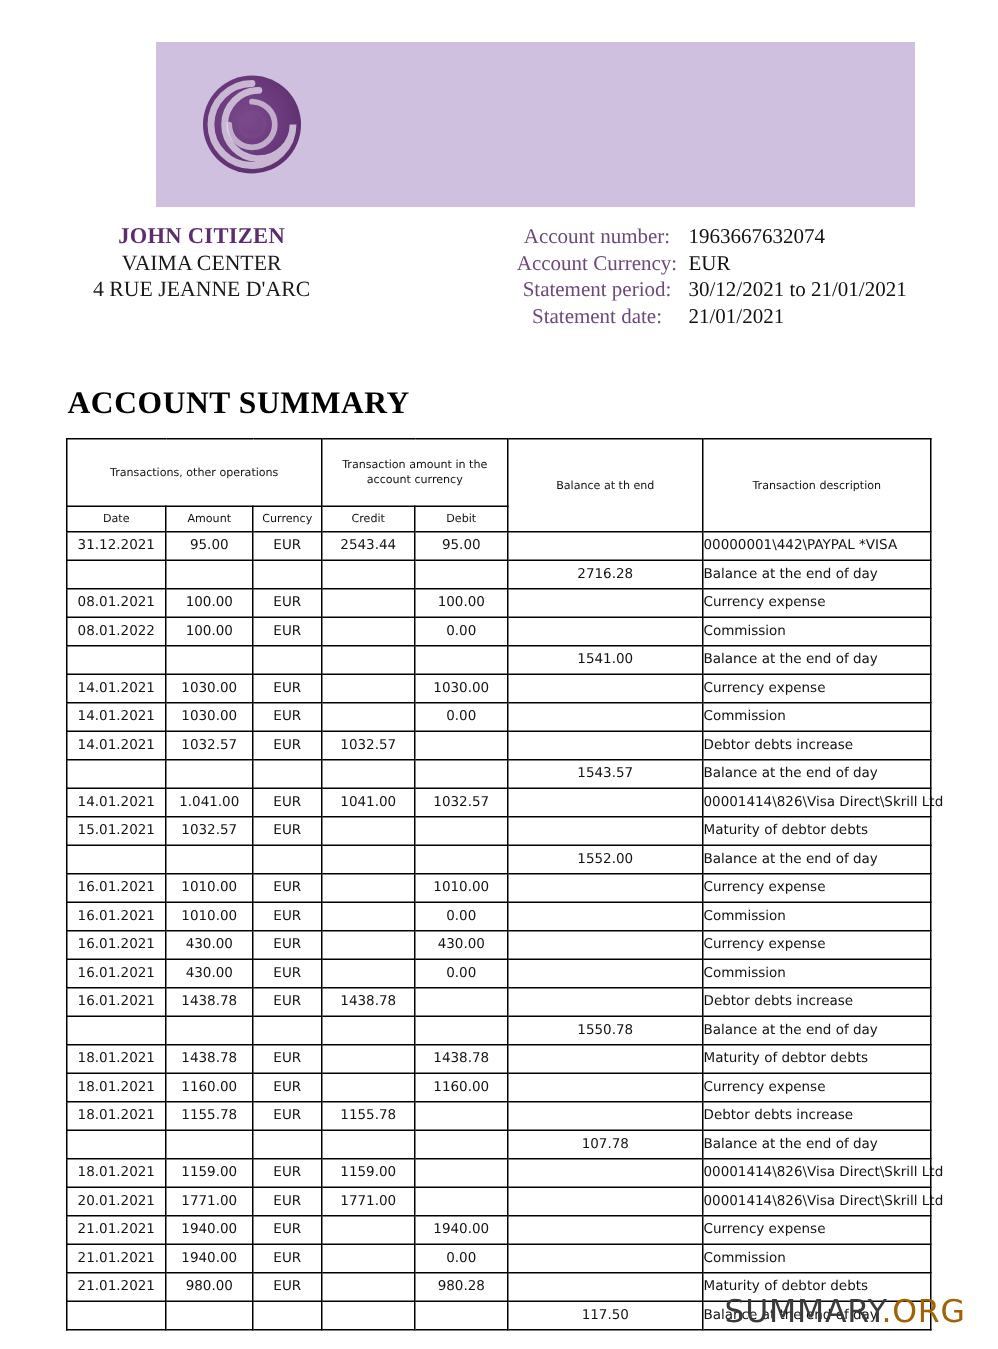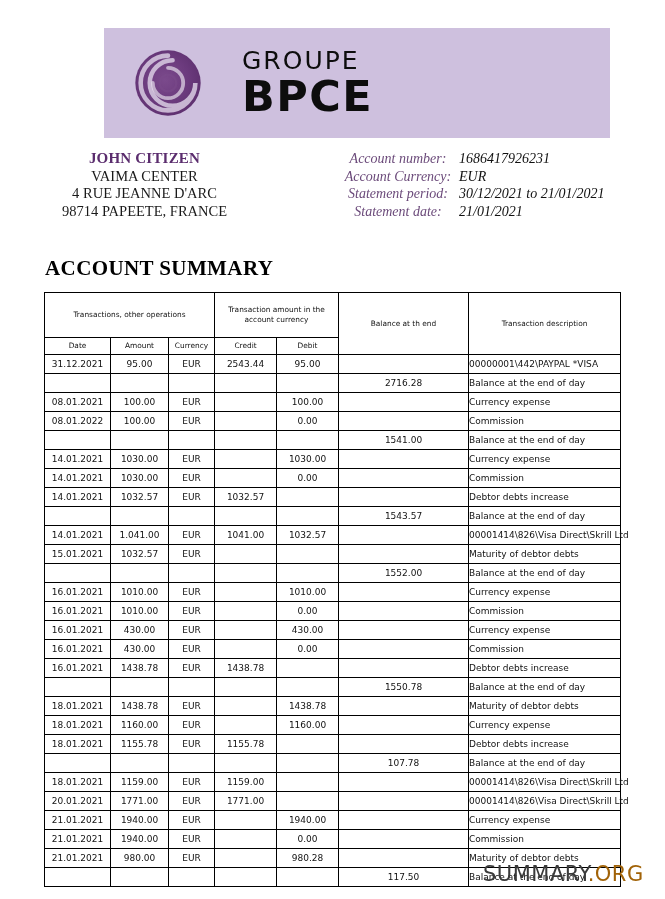--- a/index.html
+++ b/index.html
@@ -76,21 +76,20 @@
   .acct {
     position: absolute;
     left: 320px;
     top: 0;
     font-size: 14px;
     line-height: 17.5px;
   }
   .acct-row {
     display: flex;
     white-space: nowrap;
-    font-style: italic;
   }
   .acct-label {
     color: #6b4a7a;
     width: 122px;
     flex: none;
   }
   .acct-value {
     color: #111111;
   }
 
@@ -171,37 +170,32 @@
         <stop offset="0%" stop-color="#7b4a8c"></stop>
         <stop offset="60%" stop-color="#6b3a7d"></stop>
         <stop offset="100%" stop-color="#5d2f6e"></stop>
       </radialGradient>
     </defs>
     <circle cx="50" cy="50" r="43" fill="url(#swirlg)"></circle>
     <path d="M50 14 A36 36 0 1 0 86 50 A30 30 0 1 1 56 20" fill="none" stroke="#d9cde3" stroke-width="6" stroke-linecap="round" opacity="0.85"></path>
     <path d="M50 30 A20 20 0 1 1 30 50" fill="none" stroke="#e4dcea" stroke-width="5" stroke-linecap="round" opacity="0.7"></path>
     <circle cx="50" cy="50" r="11" fill="none" stroke="#7a4b8b" stroke-width="3" opacity="0.55"></circle>
   </svg>
-  <div class="brand-block">
-    <div class="brand-top">GROUPE</div>
-    <div class="brand-bottom">BPCE</div>
-  </div>
 </div>
 
 <div class="info">
   <div class="cust">
     <div class="cust-name">JOHN CITIZEN</div>
     <div>VAIMA CENTER</div>
     <div>4 RUE JEANNE D'ARC</div>
-    <div>98714 PAPEETE, FRANCE</div>
   </div>
   <div class="acct">
     <div class="acct-row">
       <span class="acct-label">Account number:</span>
-      <span class="acct-value">1686417926231</span>
+      <span class="acct-value">1963667632074</span>
     </div>
     <div class="acct-row">
       <span class="acct-label">Account Currency:</span>
       <span class="acct-value">EUR</span>
     </div>
     <div class="acct-row">
       <span class="acct-label">Statement period:</span>
       <span class="acct-value">30/12/2021 to 21/01/2021</span>
     </div>
     <div class="acct-row">

